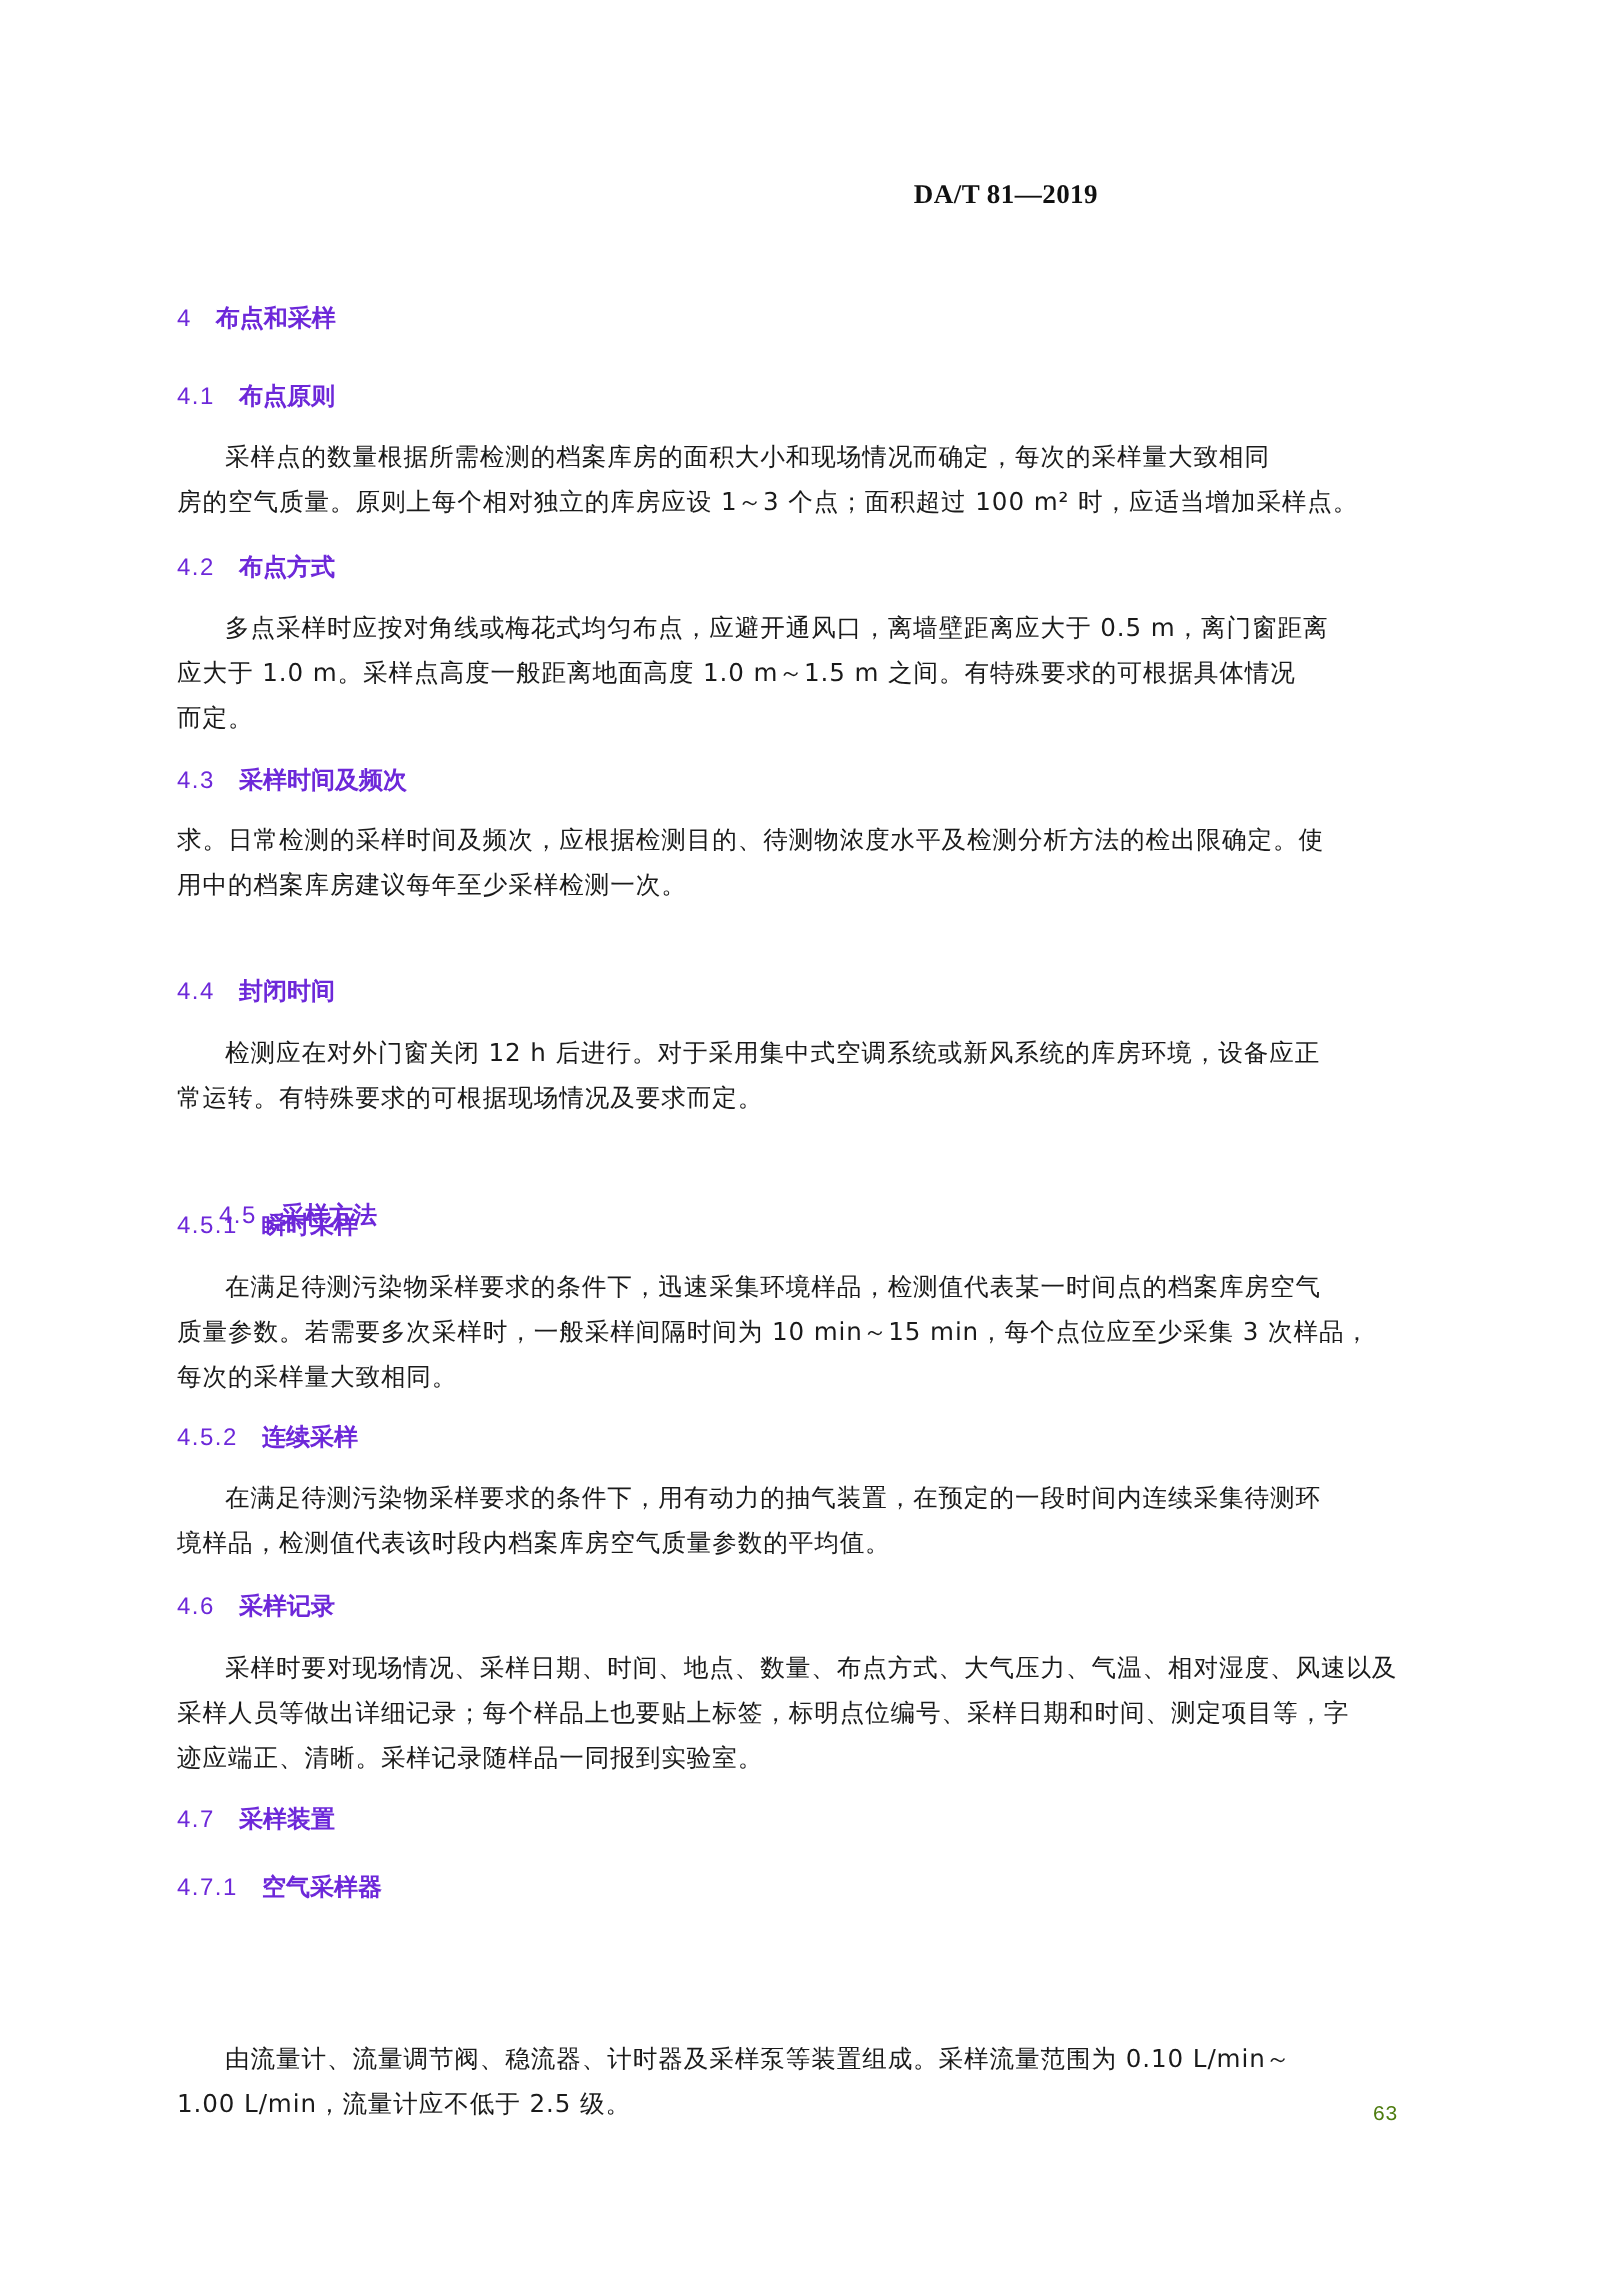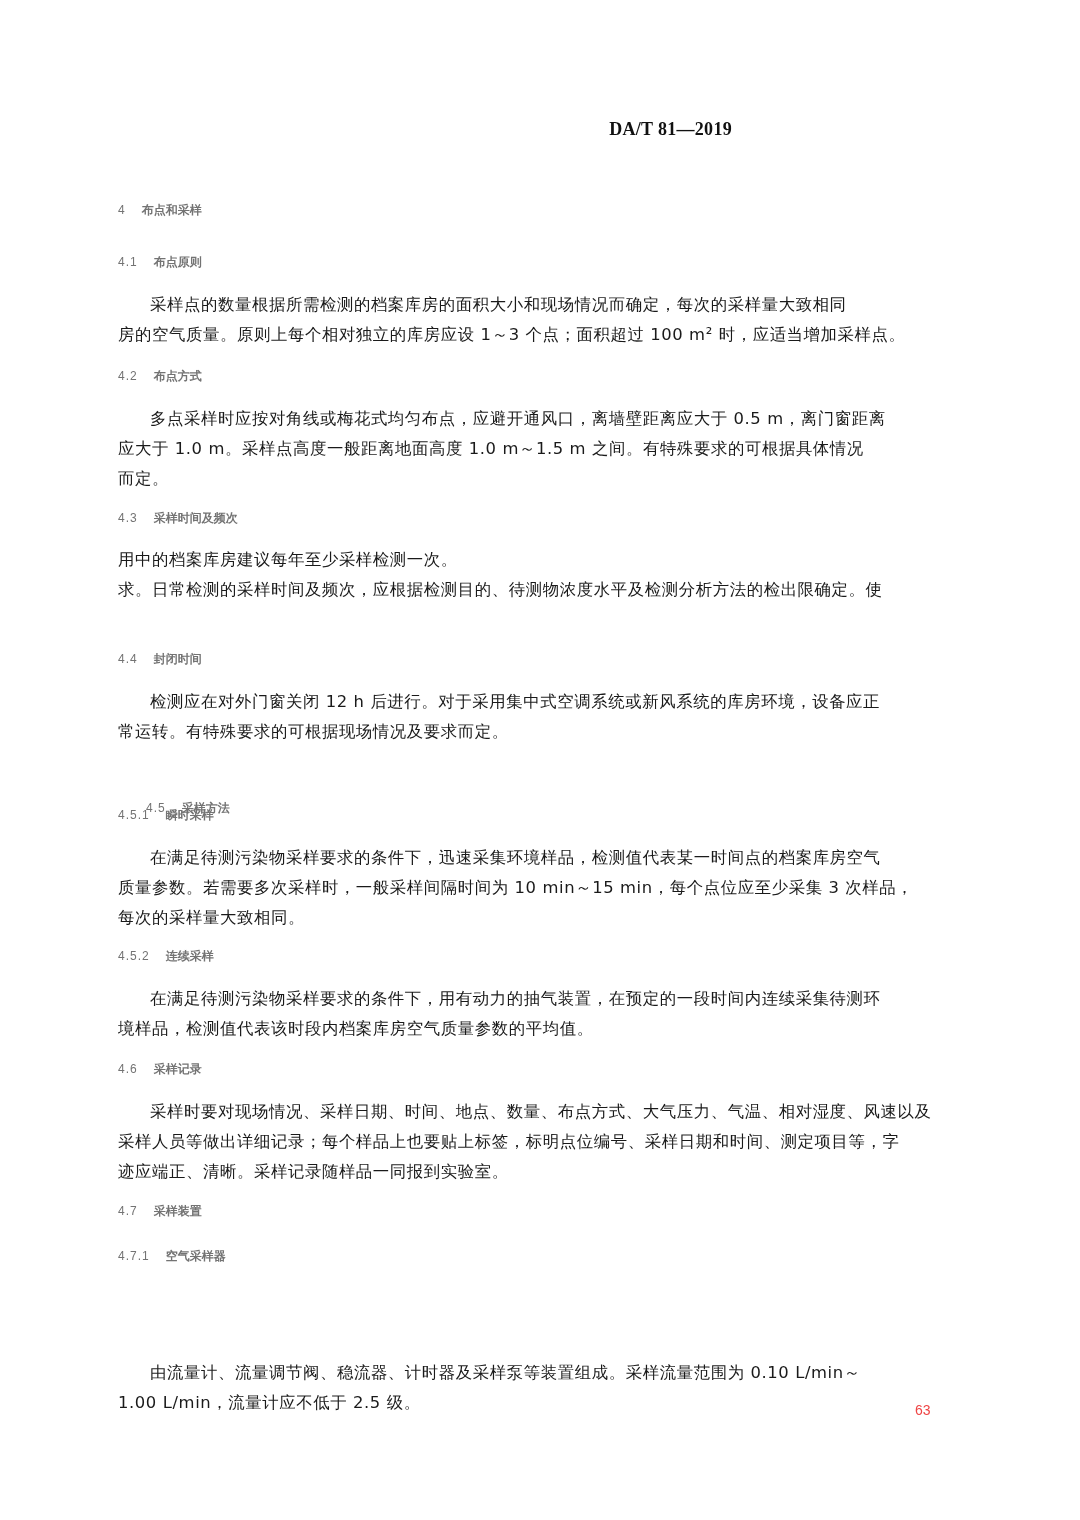--- a/index.html
+++ b/index.html
@@ -34,23 +34,23 @@
     }
     .content {
       position: absolute;
       left: 118px;
       top: 0;
       width: 836px;
     }
     .h {
       position: absolute;
       left: 0;
-      font-size: 12px;
+      font-size: 16px;
       font-weight: bold;
-      color: #737373;
+      color: #6d28d9;
       white-space: nowrap;
     }
     .h .n {
       display: inline-block;
       font-family: "Liberation Sans", "DejaVu Sans", sans-serif;
       font-weight: normal;
       letter-spacing: 1px;
       margin-right: 16px;
     }
     .p {
@@ -67,23 +67,23 @@
     .p .line {
       display: block;
       white-space: nowrap;
     }
     .p .line.first { text-indent: 32px; }
     .p .line.rest { text-indent: 0; }
     .page-num {
       position: absolute;
       top: 1402px;
       left: 915px;
-      font-family: Liberation Sans, sans-serif;
+      font-family: Liberation Mono, monospace;
       font-size: 14px;
-      color: #ef4444;
+      color: #4d7c0f;
     }
   </style>
 </head>
 <body>
 
 <div class="page">
 
   <div class="std-code">DA/T 81—2019</div>
 
   <div class="content">
@@ -106,22 +106,22 @@
     <div class="p" style="top:404px;">
       <span class="line first">多点采样时应按对角线或梅花式均匀布点，应避开通风口，离墙壁距离应大于 0.5 m，离门窗距离</span>
       <span class="line rest">应大于 1.0 m。采样点高度一般距离地面高度 1.0 m～1.5 m 之间。有特殊要求的可根据具体情况</span>
       <span class="line rest">而定。</span>
     </div>
 
     <div class="h" style="top:510px;">
       <span class="n">4.3</span><span>采样时间及频次</span>
     </div>
     <div class="p" style="top:545px;">
+      <span class="line rest">求。日常检测的采样时间及频次，应根据检测目的、待测物浓度水平及检测分析方法的检出限确定。使</span>
       <span class="line rest">用中的档案库房建议每年至少采样检测一次。</span>
-      <span class="line rest">求。日常检测的采样时间及频次，应根据检测目的、待测物浓度水平及检测分析方法的检出限确定。使</span>
     </div>
 
     <div class="h" style="top:651px;">
       <span class="n">4.4</span><span>封闭时间</span>
     </div>
     <div class="p" style="top:687px;">
       <span class="line first">检测应在对外门窗关闭 12 h 后进行。对于采用集中式空调系统或新风系统的库房环境，设备应正</span>
       <span class="line rest">常运转。有特殊要求的可根据现场情况及要求而定。</span>
     </div>
 

